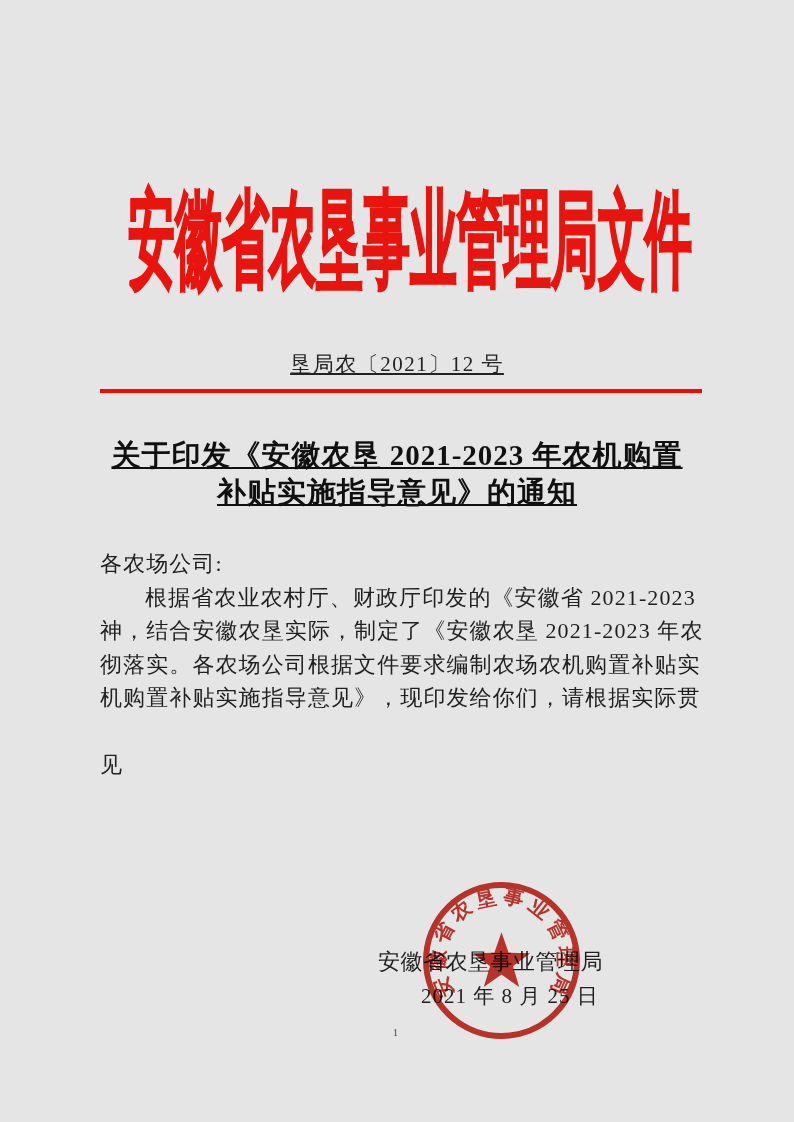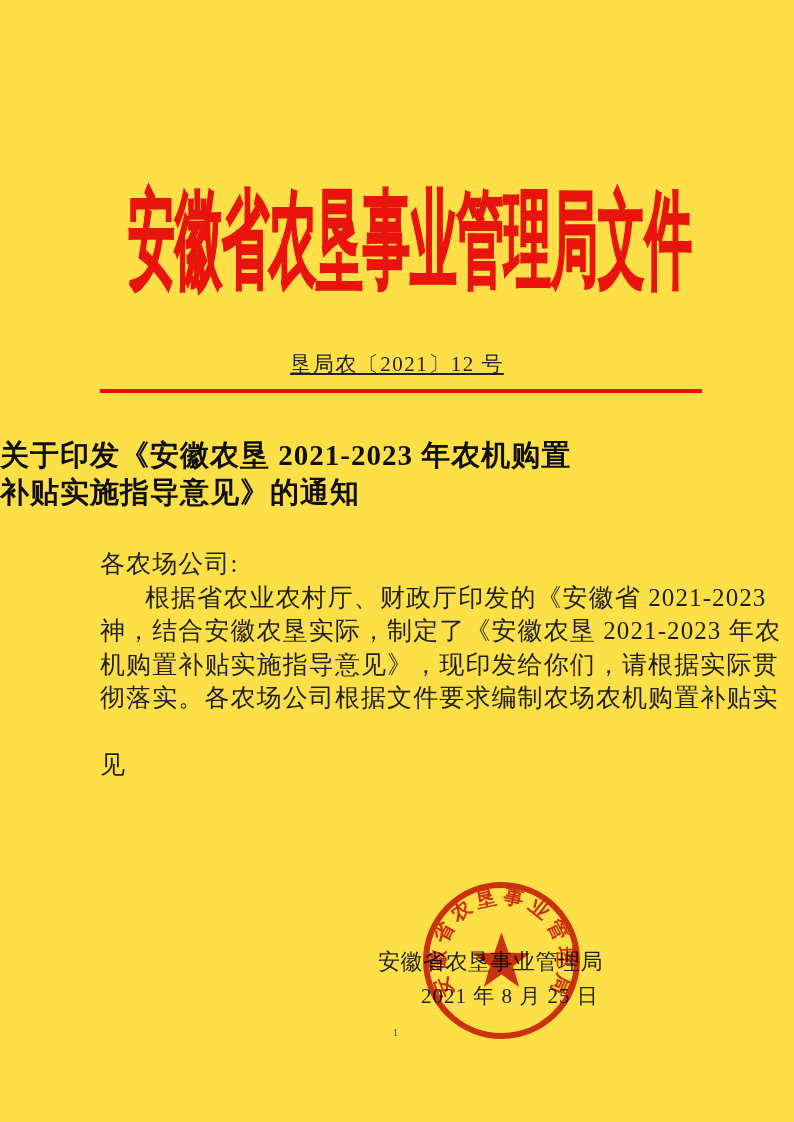--- a/index.html
+++ b/index.html
@@ -1,21 +1,21 @@
 <!DOCTYPE html>
 <html style="--banner_red: #e8140d; --rule_red: #ee0d00; --seal_red: #c8281e; --ink: #1f1f1f;"><head>
 <meta charset="utf-8">
 <style>
   html, body { margin: 0; padding: 0; background: #ffffff; }
   .page {
     position: relative;
     width: 794px;
     height: 1122px;
     margin: 0 auto;
-    background: #fde047;
+    background: #e5e5e5;
     overflow: hidden;
     font-family: "Liberation Serif", "DejaVu Serif", serif;
     color: var(--ink, #1f1f1f);
   }
 
   
   .banner {
     position: absolute;
     top: 188px; left: 0; right: 0;
     text-align: center;
@@ -51,34 +51,35 @@
     position: absolute;
     top: 389px; left: 100px;
     width: 602px; height: 4px;
     background: var(--rule_red, #ee0d00);
   }
 
   
   .title {
     position: absolute;
     top: 437px; left: 0; right: 0;
-    text-align: left;
+    text-align: center;
     font-size: 29px;
     font-weight: bold;
     line-height: 36.5px;
     letter-spacing: 1px;
     color: #101010;
+    text-decoration: underline;
   }
 
   
   .body-block {
     position: absolute;
     top: 547px; left: 100px;
     width: 620px;
-    font-size: 25px;
+    font-size: 22px;
     letter-spacing: 1.1px;
     color: var(--ink, #1f1f1f);
   }
   .bline {
     display: block;
     height: 33.5px;
     line-height: 33.5px;
     white-space: nowrap;
   }
   .bline.indent { padding-left: 45px; }
@@ -136,22 +137,22 @@
 
   <div class="title">
     <div>关于印发《安徽农垦 2021-2023 年农机购置</div>
     <div>补贴实施指导意见》的通知</div>
   </div>
 
   <div class="body-block">
     <div class="bline">各农场公司:</div>
     <div class="bline indent">根据省农业农村厅、财政厅印发的《安徽省 2021-2023</div>
     <div class="bline">神，结合安徽农垦实际，制定了《安徽农垦 2021-2023 年农</div>
+    <div class="bline">彻落实。各农场公司根据文件要求编制农场农机购置补贴实</div>
     <div class="bline">机购置补贴实施指导意见》，现印发给你们，请根据实际贯</div>
-    <div class="bline">彻落实。各农场公司根据文件要求编制农场农机购置补贴实</div>
     <div class="bline spacer"></div>
     <div class="bline">见</div>
   </div>
 
   <div class="sig-org">安徽省农垦事业管理局</div>
   <div class="sig-date">2021 年 8 月 25 日</div>
 
   <svg class="seal" viewBox="0 0 164 164" xmlns="http://www.w3.org/2000/svg">
     <circle cx="82" cy="82" r="75" fill="none" stroke="#c8281e" stroke-width="6"></circle>
     <polygon fill="#c8281e" points="82,54 89.1,74.3 110.5,74.7 93.4,87.7 99.6,108.3 82,96 64.4,108.3 70.6,87.7 53.5,74.7 74.9,74.3"></polygon>

